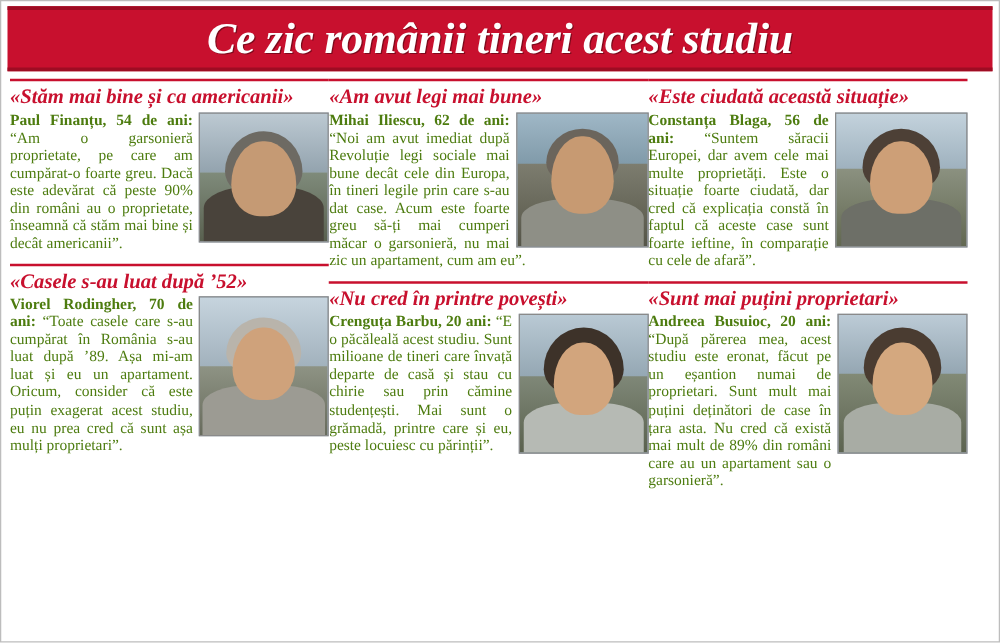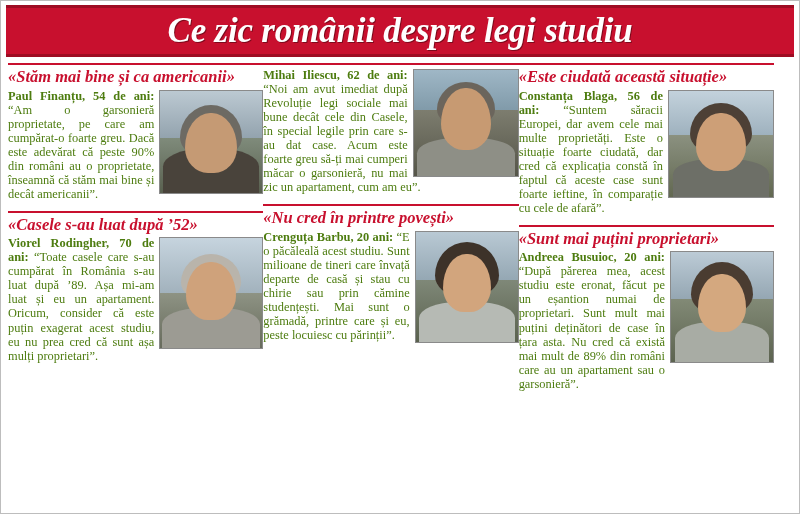--- a/index.html
+++ b/index.html
@@ -125,21 +125,21 @@
 
   .clear { clear: both; }
   .spacer-md { height: 10px; }
 </style>
 </head>
 <body>
 
 <div class="page">
 
   <div class="header">
-    <div class="header-title">Ce zic românii despre legi studiu</div>
+    <div class="header-title">Ce zic românii tineri acest studiu</div>
   </div>
 
   <div class="content">
 
     <div class="col">
 
       <div class="block">
         <div class="rule-top"></div>
         <div class="quote-head">«Stăm mai bine și ca americanii»</div>
         <div class="photo">
@@ -172,29 +172,30 @@
         </div>
         <div class="clear"></div>
       </div>
 
     </div>
 
     <div class="col">
 
       <div class="block">
         <div class="rule-top"></div>
+        <div class="quote-head">«Am avut legi mai bune»</div>
         <div class="photo wide">
           <div class="ph-sky" style="height:40%;background:linear-gradient(#9fb7c6,#7f99a8)"></div>
           <div class="ph-ground" style="height:62%;background:linear-gradient(#7d7d6f,#555548)"></div>
           <div class="ph-body" style="width:98px;height:38px;bottom:0;background:#8e8f86"></div>
           <div class="ph-hair" style="width:58px;height:44px;top:12px;background:#6b655c"></div>
           <div class="ph-head" style="width:50px;height:62px;top:18px;background:#c79a72"></div>
         </div>
         <div class="body-text">
-          <b>Mihai Iliescu, 62 de ani:</b><span> “Noi am avut imediat după Revoluție legi sociale mai bune decât cele din Casele, în special legile prin care s-au dat case. Acum este foarte greu să-ți mai cumperi măcar o garsonieră, nu mai zic un apartament, cum am eu”.</span>
+          <b>Mihai Iliescu, 62 de ani:</b><span> “Noi am avut imediat după Revoluție legi sociale mai bune decât cele din Europa, în tineri legile prin care s-au dat case. Acum este foarte greu să-ți mai cumperi măcar o garsonieră, nu mai zic un apartament, cum am eu”.</span>
         </div>
         <div class="clear"></div>
       </div>
 
       <div class="spacer-md"></div>
 
       <div class="block">
         <div class="rule-top"></div>
         <div class="quote-head">«Nu cred în printre povești»</div>
         <div class="photo tall">

